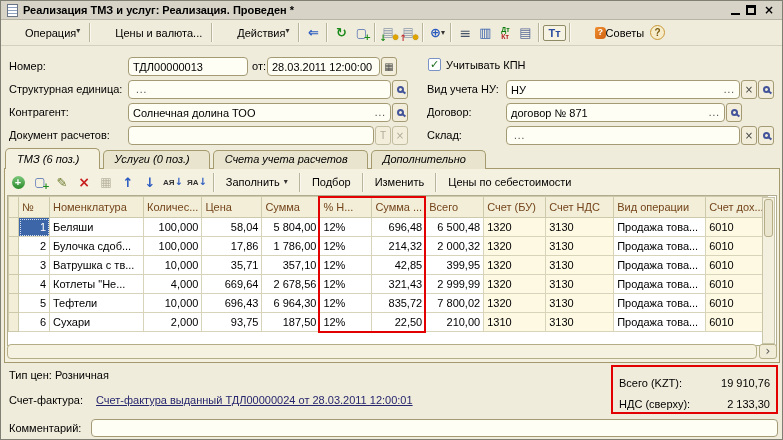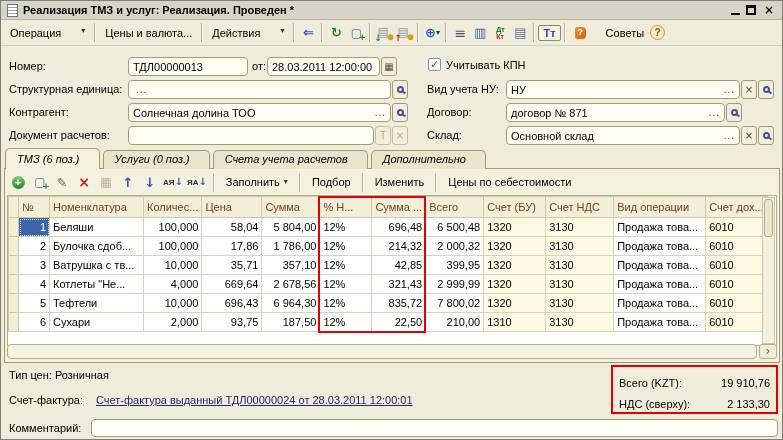--- a/index.html
+++ b/index.html
@@ -15,21 +15,21 @@
           background-image:repeating-linear-gradient(#ffffff 0 2px,#8fa2c0 2px 3px);}
   .t-title{font-weight:bold;flex:1;white-space:nowrap;overflow:hidden;}
   .t-btns{display:flex;align-items:center;gap:6px;margin-right:2px;}
   .wbtn{width:14px;text-align:center;font-weight:bold;font-size:12px;line-height:14px;cursor:default;}
   .wb-min{border-bottom:2px solid #000;height:10px;width:9px;}
   .wb-max{width:10px;height:10px;border:2px solid #000;border-top-width:3px;}
 
   
   .toolbar{position:absolute;left:0;top:19px;right:0;height:26px;display:flex;align-items:center;
            padding:0 3px;border-bottom:1px solid #d4d0be;background:#f0ecdb;}
-  .tbt{display:flex;align-items:flex-start;gap:20px;padding:2px 6px;white-space:nowrap;}
+  .tbt{display:flex;align-items:flex-start;gap:0;padding:2px 6px;white-space:nowrap;margin-left:15px;}
   .caret{font-size:8px;color:#333;}
   .sp{width:0;height:19px;border-left:1px solid #b9b59d;border-right:1px solid #fbf9ef;margin:0 3px;}
   .ibtn{display:flex;align-items:center;justify-content:center;min-width:20px;height:20px;padding:0 1px;}
   .blue{color:#2a5ac0;font-weight:bold;font-size:13px;}
   .green{color:#1a8a1a;font-weight:bold;font-size:13px;}
   .ico{position:relative;width:16px;height:16px;display:inline-block;}
   .ico .base{position:absolute;left:1px;top:1px;font-size:12px;color:#8a99ad;}
   .ico .coin{position:absolute;right:-1px;bottom:0;font-size:7px;color:#dfa400;text-shadow:0 0 1px #8a6a00;}
   .ico .arr{position:absolute;left:-2px;bottom:-2px;font-size:9px;font-weight:bold;}
   .arr.in{color:#1a8a1a;} .arr.out{color:#c03030;}
@@ -255,21 +255,20 @@
   <div class="frow" style="left:127px;top:125px;width:280px;">
     <span class="fld">
         <span class="val"></span>
       </span>
     <span class="sbtn dis">T</span>
     <span class="sbtn dis g">×</span>
   </div>
   <span class="lbl" style="left:426px;top:128px;">Склад:</span>
   <div class="frow" style="left:505px;top:125px;width:268px;">
     <span class="fld">
-        <span class="val">Основной склад</span>
       <span class="ell">...</span>
       </span>
     <span class="sbtn g">×</span>
     <span class="sbtn">
         <span class="mg"></span>
       </span>
   </div>
 
   <div class="tabs">
     <span class="tab active">ТМЗ (6 поз.)</span>

